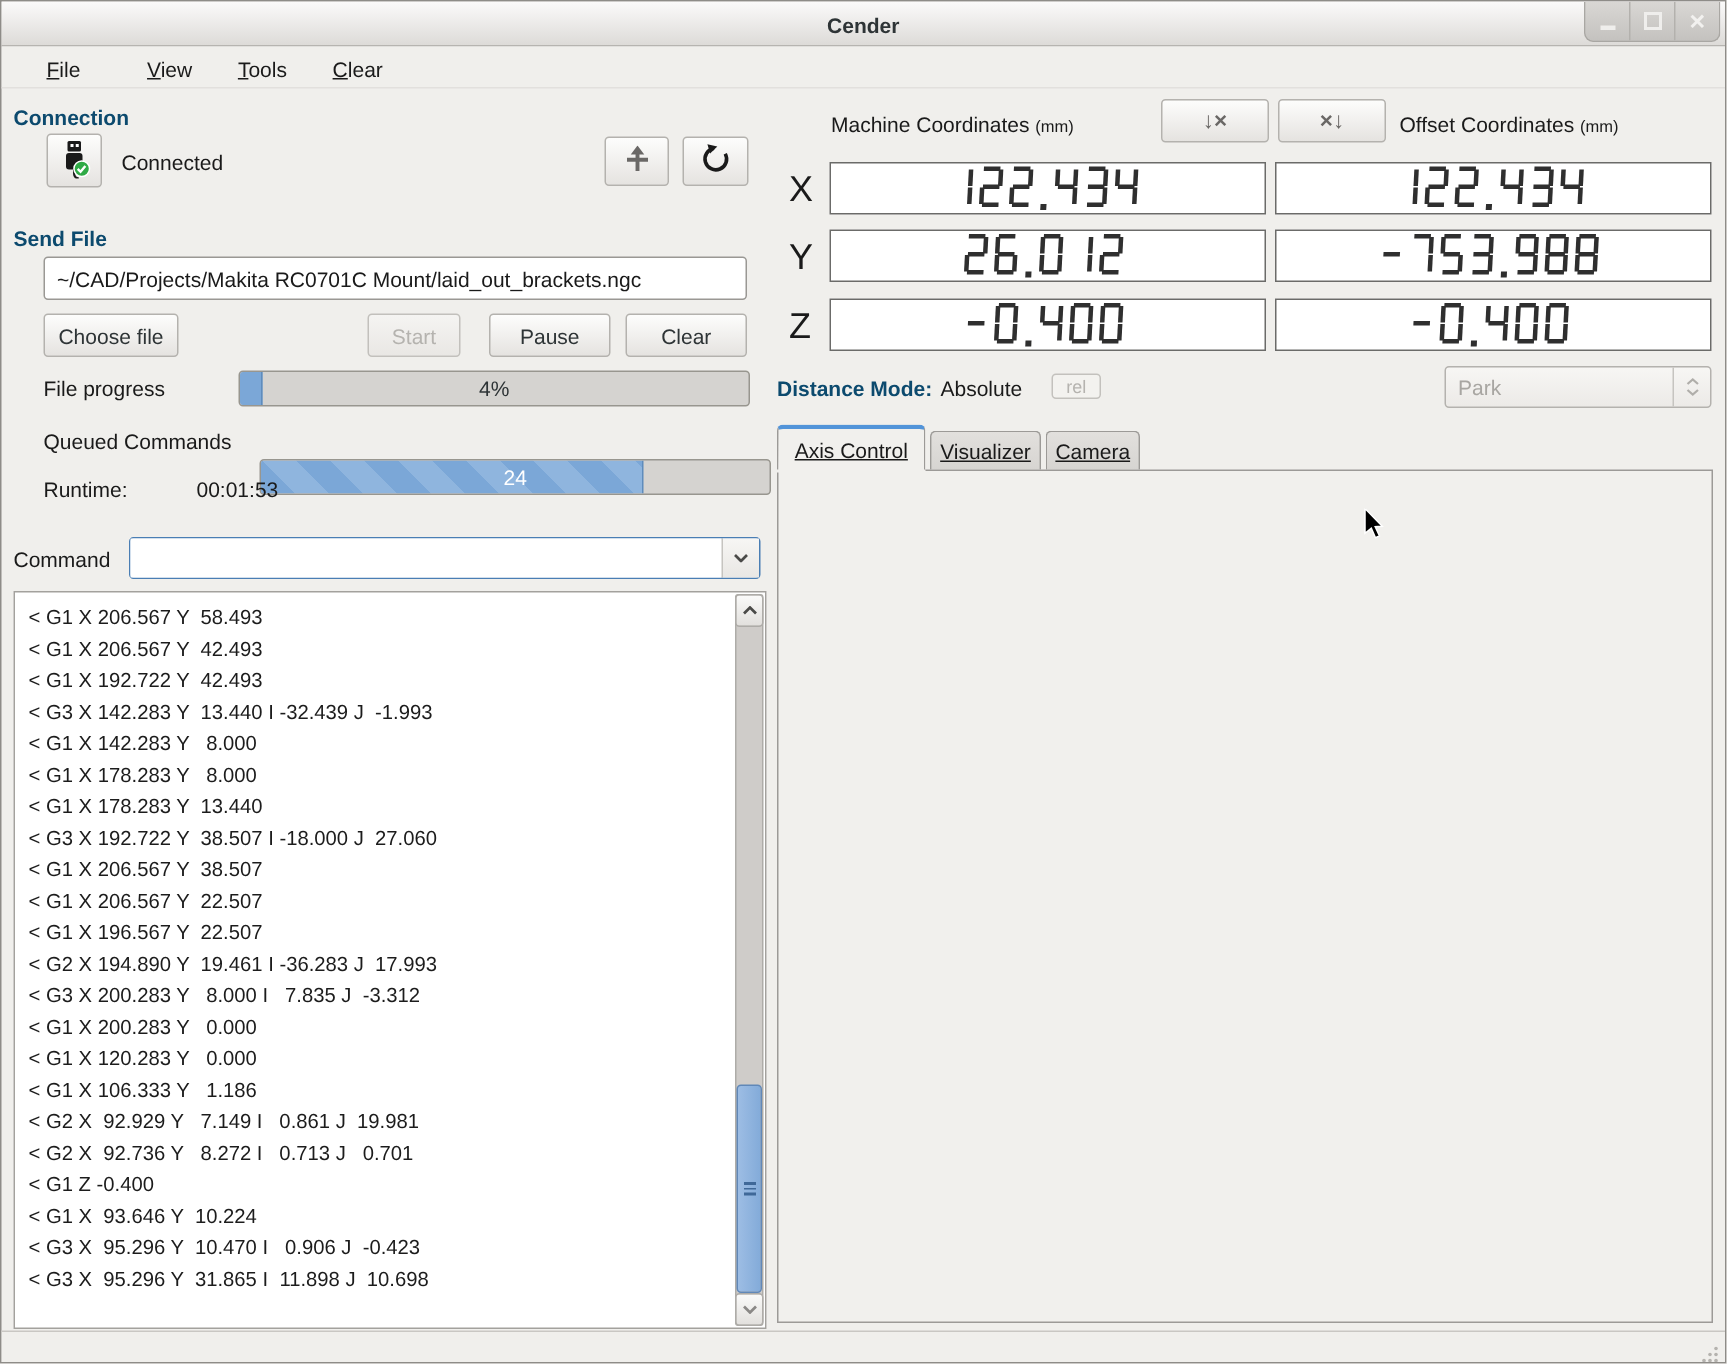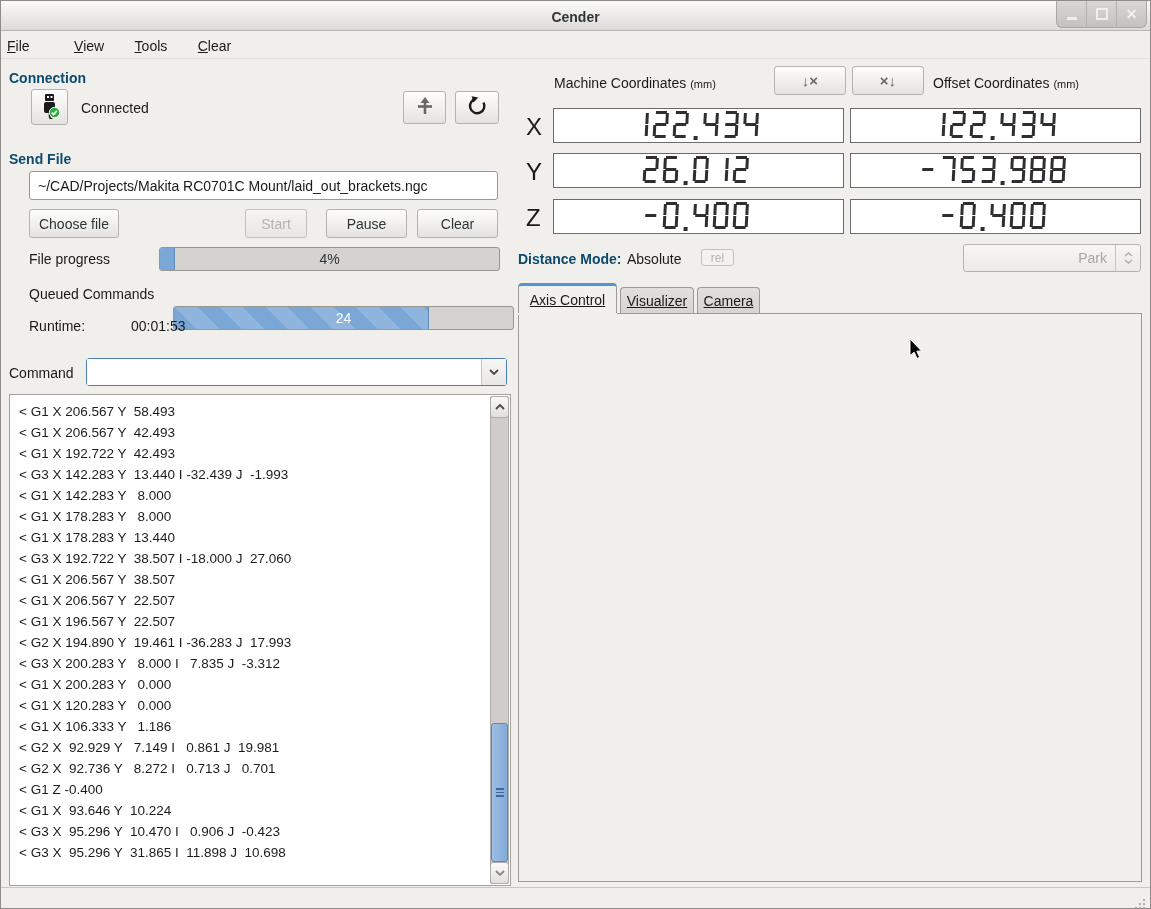--- a/index.html
+++ b/index.html
@@ -27,21 +27,21 @@
     display:flex;align-items:center;justify-content:center;font-size:14px;color:#2e3436;}
   .btn.dis{color:#b5b3af;background:linear-gradient(#f5f4f2,#e9e7e4);border-color:#c2c0bc;}
   .bold-label{font-weight:bold;font-size:14px;color:#0c4a6e;}
   .plain{font-size:14px;color:#1a1a1a;}
   .gray{color:#a6a4a0;}
   
   .textbox{background:#fff;border:1px solid #9a9894;border-radius:3px;font-size:14px;color:#1a1a1a;
     padding:0 8px;display:flex;align-items:center;}
   .combo{background:linear-gradient(#f7f6f4,#eceae7);border:1px solid #b4b2ae;border-radius:3px;
     display:flex;align-items:center;font-size:14px;}
-  .combo .val{flex:1;padding:0 8px;text-align:right;}
+  .combo .val{flex:1;padding:0 8px;}
   .combo .arrow{width:24px;align-self:stretch;display:flex;align-items:center;justify-content:center;
     border-left:1px solid #c6c4c0;}
   
   .trough{background:#d5d3d0;border:1px solid #98968f;border-radius:3px;overflow:hidden;position:relative;}
   .pfill{position:absolute;left:0;top:0;bottom:0;background:#7ba7d7;border-right:1px solid #5f8cbc;}
   .pfill.striped{background:repeating-linear-gradient(45deg,#7ba7d7 0 16px,#8fb5de 16px 32px);}
   .ptext{position:absolute;left:0;right:0;top:0;bottom:0;display:flex;align-items:center;justify-content:center;font-size:14px;}
   
   .console{background:#fff;border:1px solid #a3a19d;}
   .console-line{white-space:pre;font-size:13.5px;line-height:21px;color:#1c1c1c;}
@@ -86,21 +86,21 @@
       </div>
     <div class="winbtn">
         <span class="max-glyph"></span>
       </div>
     <div class="winbtn">
         <span>✕</span>
       </div>
   </div>
 
   <div class="abs menubar">
-    <span class="menu-item" style="margin-left:0">File</span>
+    <span class="menu-item" style="margin-left:24px">File</span>
     <span class="menu-item" style="margin-left:28px">View</span>
     <span class="menu-item" style="margin-left:14px">Tools</span>
     <span class="menu-item" style="margin-left:14px">Clear</span>
   </div>
 
   <div class="abs bold-label" style="left:8px;top:69px">Connection</div>
   <div class="abs btn" style="left:30px;top:88px;width:37px;height:36px">
     <span>
       <svg width="22" height="26" viewBox="0 0 22 26">
         <rect x="6" y="1" width="9" height="7" rx="1" fill="#1a1a1a"></rect>

